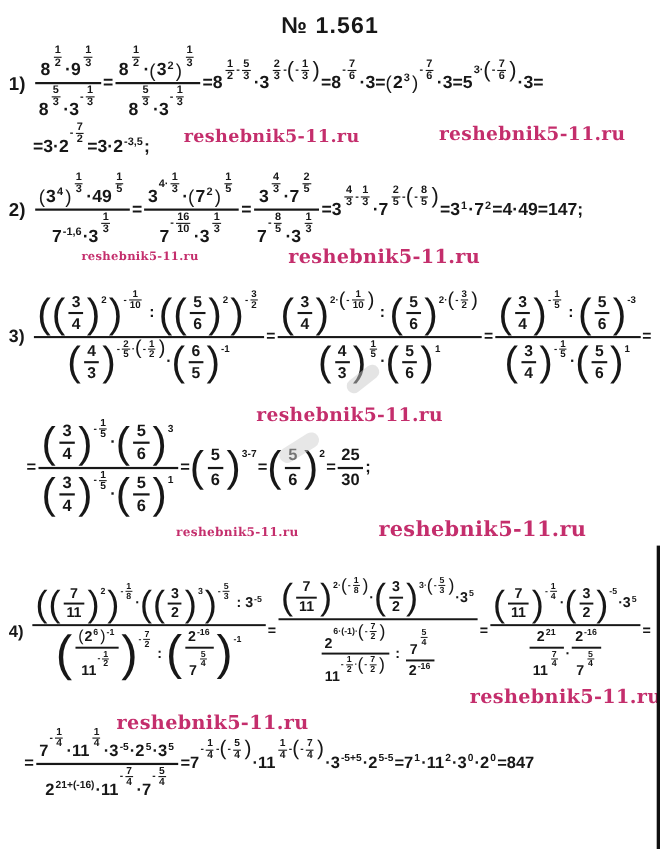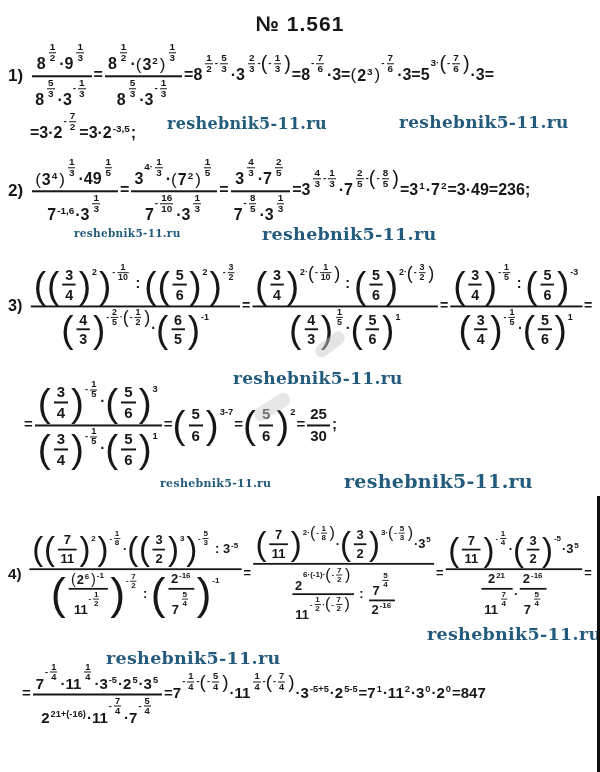--- a/index.html
+++ b/index.html
@@ -22,21 +22,21 @@
   .frac{display:inline-block;vertical-align:middle;text-align:center;margin:0 2px;}
   .num,.den{display:block;padding:1px 3px;white-space:nowrap;}
   .den{border-top:2px solid #171717;}
   .sup{display:inline-block;vertical-align:6px;font-size:0.62em;margin:0 1px;white-space:nowrap;line-height:1;}
   .sup:has(.frac),.sup:has(.par){vertical-align:14px;}
   .sup .den{border-top-width:1px;}
   .sup .num,.sup .den{padding:0 1px;}
   .par{display:inline-flex;align-items:center;vertical-align:middle;}
   .par-g{line-height:0.85;font-weight:400;}
   .par-c{display:inline-block;white-space:nowrap;padding:0 1px;}
-  .wm{position:absolute;font-family:"DejaVu Serif",serif;font-weight:700;color:#0c4a6e;
+  .wm{position:absolute;font-family:"DejaVu Serif",serif;font-weight:700;color:#be185d;
       letter-spacing:0.3px;white-space:nowrap;opacity:0.9;}
   .w1{left:167px;top:114px;font-size:16px;}
   .w2{left:399px;top:112px;font-size:17px;}
   .w3{left:74px;top:227px;font-size:10.5px;}
   .w4{left:262px;top:224px;font-size:17.5px;}
   .w5{left:233px;top:368px;font-size:17px;}
   .w6{left:160px;top:477px;font-size:11px;}
   .w7{left:344px;top:470px;font-size:19px;}
   .w8{left:427px;top:624px;font-size:17.5px;}
   .w9{left:106px;top:648px;font-size:17.5px;}
@@ -83,21 +83,21 @@
                 <span class="par-c"><span class="mrow"><span class="mtext">3</span><span class="sup"><span class="mrow"><span class="mtext">4</span></span></span></span></span>
                 <span class="par-g" style="font-size: 17.1px;">)</span>
               </span><span class="sup"><span class="mrow"><span class="frac"><span class="num"><span class="mrow"><span class="mtext">1</span></span></span><span class="den"><span class="mrow"><span class="mtext">3</span></span></span></span></span></span><span class="mtext">·49</span><span class="sup"><span class="mrow"><span class="frac"><span class="num"><span class="mrow"><span class="mtext">1</span></span></span><span class="den"><span class="mrow"><span class="mtext">5</span></span></span></span></span></span></span></span><span class="den"><span class="mrow"><span class="mtext">7</span><span class="sup"><span class="mrow"><span class="mtext">-1,6</span></span></span><span class="mtext">·3</span><span class="sup"><span class="mrow"><span class="frac"><span class="num"><span class="mrow"><span class="mtext">1</span></span></span><span class="den"><span class="mrow"><span class="mtext">3</span></span></span></span></span></span></span></span></span><span class="mtext">=</span><span class="frac"><span class="num"><span class="mrow"><span class="mtext">3</span><span class="sup"><span class="mrow"><span class="mtext">4·</span><span class="frac"><span class="num"><span class="mrow"><span class="mtext">1</span></span></span><span class="den"><span class="mrow"><span class="mtext">3</span></span></span></span></span></span><span class="mtext">·</span><span class="par">
                 <span class="par-g" style="font-size: 17.1px;">(</span>
                 <span class="par-c"><span class="mrow"><span class="mtext">7</span><span class="sup"><span class="mrow"><span class="mtext">2</span></span></span></span></span>
                 <span class="par-g" style="font-size: 17.1px;">)</span>
               </span><span class="sup"><span class="mrow"><span class="frac"><span class="num"><span class="mrow"><span class="mtext">1</span></span></span><span class="den"><span class="mrow"><span class="mtext">5</span></span></span></span></span></span></span></span><span class="den"><span class="mrow"><span class="mtext">7</span><span class="sup"><span class="mrow"><span class="mtext">-</span><span class="frac"><span class="num"><span class="mrow"><span class="mtext">16</span></span></span><span class="den"><span class="mrow"><span class="mtext">10</span></span></span></span></span></span><span class="mtext">·3</span><span class="sup"><span class="mrow"><span class="frac"><span class="num"><span class="mrow"><span class="mtext">1</span></span></span><span class="den"><span class="mrow"><span class="mtext">3</span></span></span></span></span></span></span></span></span><span class="mtext">=</span><span class="frac"><span class="num"><span class="mrow"><span class="mtext">3</span><span class="sup"><span class="mrow"><span class="frac"><span class="num"><span class="mrow"><span class="mtext">4</span></span></span><span class="den"><span class="mrow"><span class="mtext">3</span></span></span></span></span></span><span class="mtext">·7</span><span class="sup"><span class="mrow"><span class="frac"><span class="num"><span class="mrow"><span class="mtext">2</span></span></span><span class="den"><span class="mrow"><span class="mtext">5</span></span></span></span></span></span></span></span><span class="den"><span class="mrow"><span class="mtext">7</span><span class="sup"><span class="mrow"><span class="mtext">-</span><span class="frac"><span class="num"><span class="mrow"><span class="mtext">8</span></span></span><span class="den"><span class="mrow"><span class="mtext">5</span></span></span></span></span></span><span class="mtext">·3</span><span class="sup"><span class="mrow"><span class="frac"><span class="num"><span class="mrow"><span class="mtext">1</span></span></span><span class="den"><span class="mrow"><span class="mtext">3</span></span></span></span></span></span></span></span></span><span class="mtext">=3</span><span class="sup"><span class="mrow"><span class="frac"><span class="num"><span class="mrow"><span class="mtext">4</span></span></span><span class="den"><span class="mrow"><span class="mtext">3</span></span></span></span><span class="mtext">-</span><span class="frac"><span class="num"><span class="mrow"><span class="mtext">1</span></span></span><span class="den"><span class="mrow"><span class="mtext">3</span></span></span></span></span></span><span class="mtext">·7</span><span class="sup"><span class="mrow"><span class="frac"><span class="num"><span class="mrow"><span class="mtext">2</span></span></span><span class="den"><span class="mrow"><span class="mtext">5</span></span></span></span><span class="mtext">-</span><span class="par">
               <span class="par-g" style="font-size: 19.95px;">(</span>
               <span class="par-c"><span class="mrow"><span class="mtext">-</span><span class="frac"><span class="num"><span class="mrow"><span class="mtext">8</span></span></span><span class="den"><span class="mrow"><span class="mtext">5</span></span></span></span></span></span>
               <span class="par-g" style="font-size: 19.95px;">)</span>
-            </span></span></span><span class="mtext">=3</span><span class="sup"><span class="mrow"><span class="mtext">1</span></span></span><span class="mtext">·7</span><span class="sup"><span class="mrow"><span class="mtext">2</span></span></span><span class="mtext">=3·49=236;</span></span>
+            </span></span></span><span class="mtext">=3</span><span class="sup"><span class="mrow"><span class="mtext">1</span></span></span><span class="mtext">·7</span><span class="sup"><span class="mrow"><span class="mtext">2</span></span></span><span class="mtext">=4·49=147;</span></span>
   </div>
 
   <div class="mline" id="r3a" style="transform: translateY(-50%) scale(0.95114);">
     <span class="lbl">3)</span>
     <span class="math"><span class="frac"><span class="num"><span class="mrow"><span class="par">
                 <span class="par-g" style="font-size: 38.95px;">(</span>
                 <span class="par-c"><span class="mrow"><span class="par">
                       <span class="par-g" style="font-size: 38.95px;">(</span>
                       <span class="par-c"><span class="mrow"><span class="frac"><span class="num"><span class="mrow"><span class="mtext">3</span></span></span><span class="den"><span class="mrow"><span class="mtext">4</span></span></span></span></span></span>
                       <span class="par-g" style="font-size: 38.95px;">)</span>

